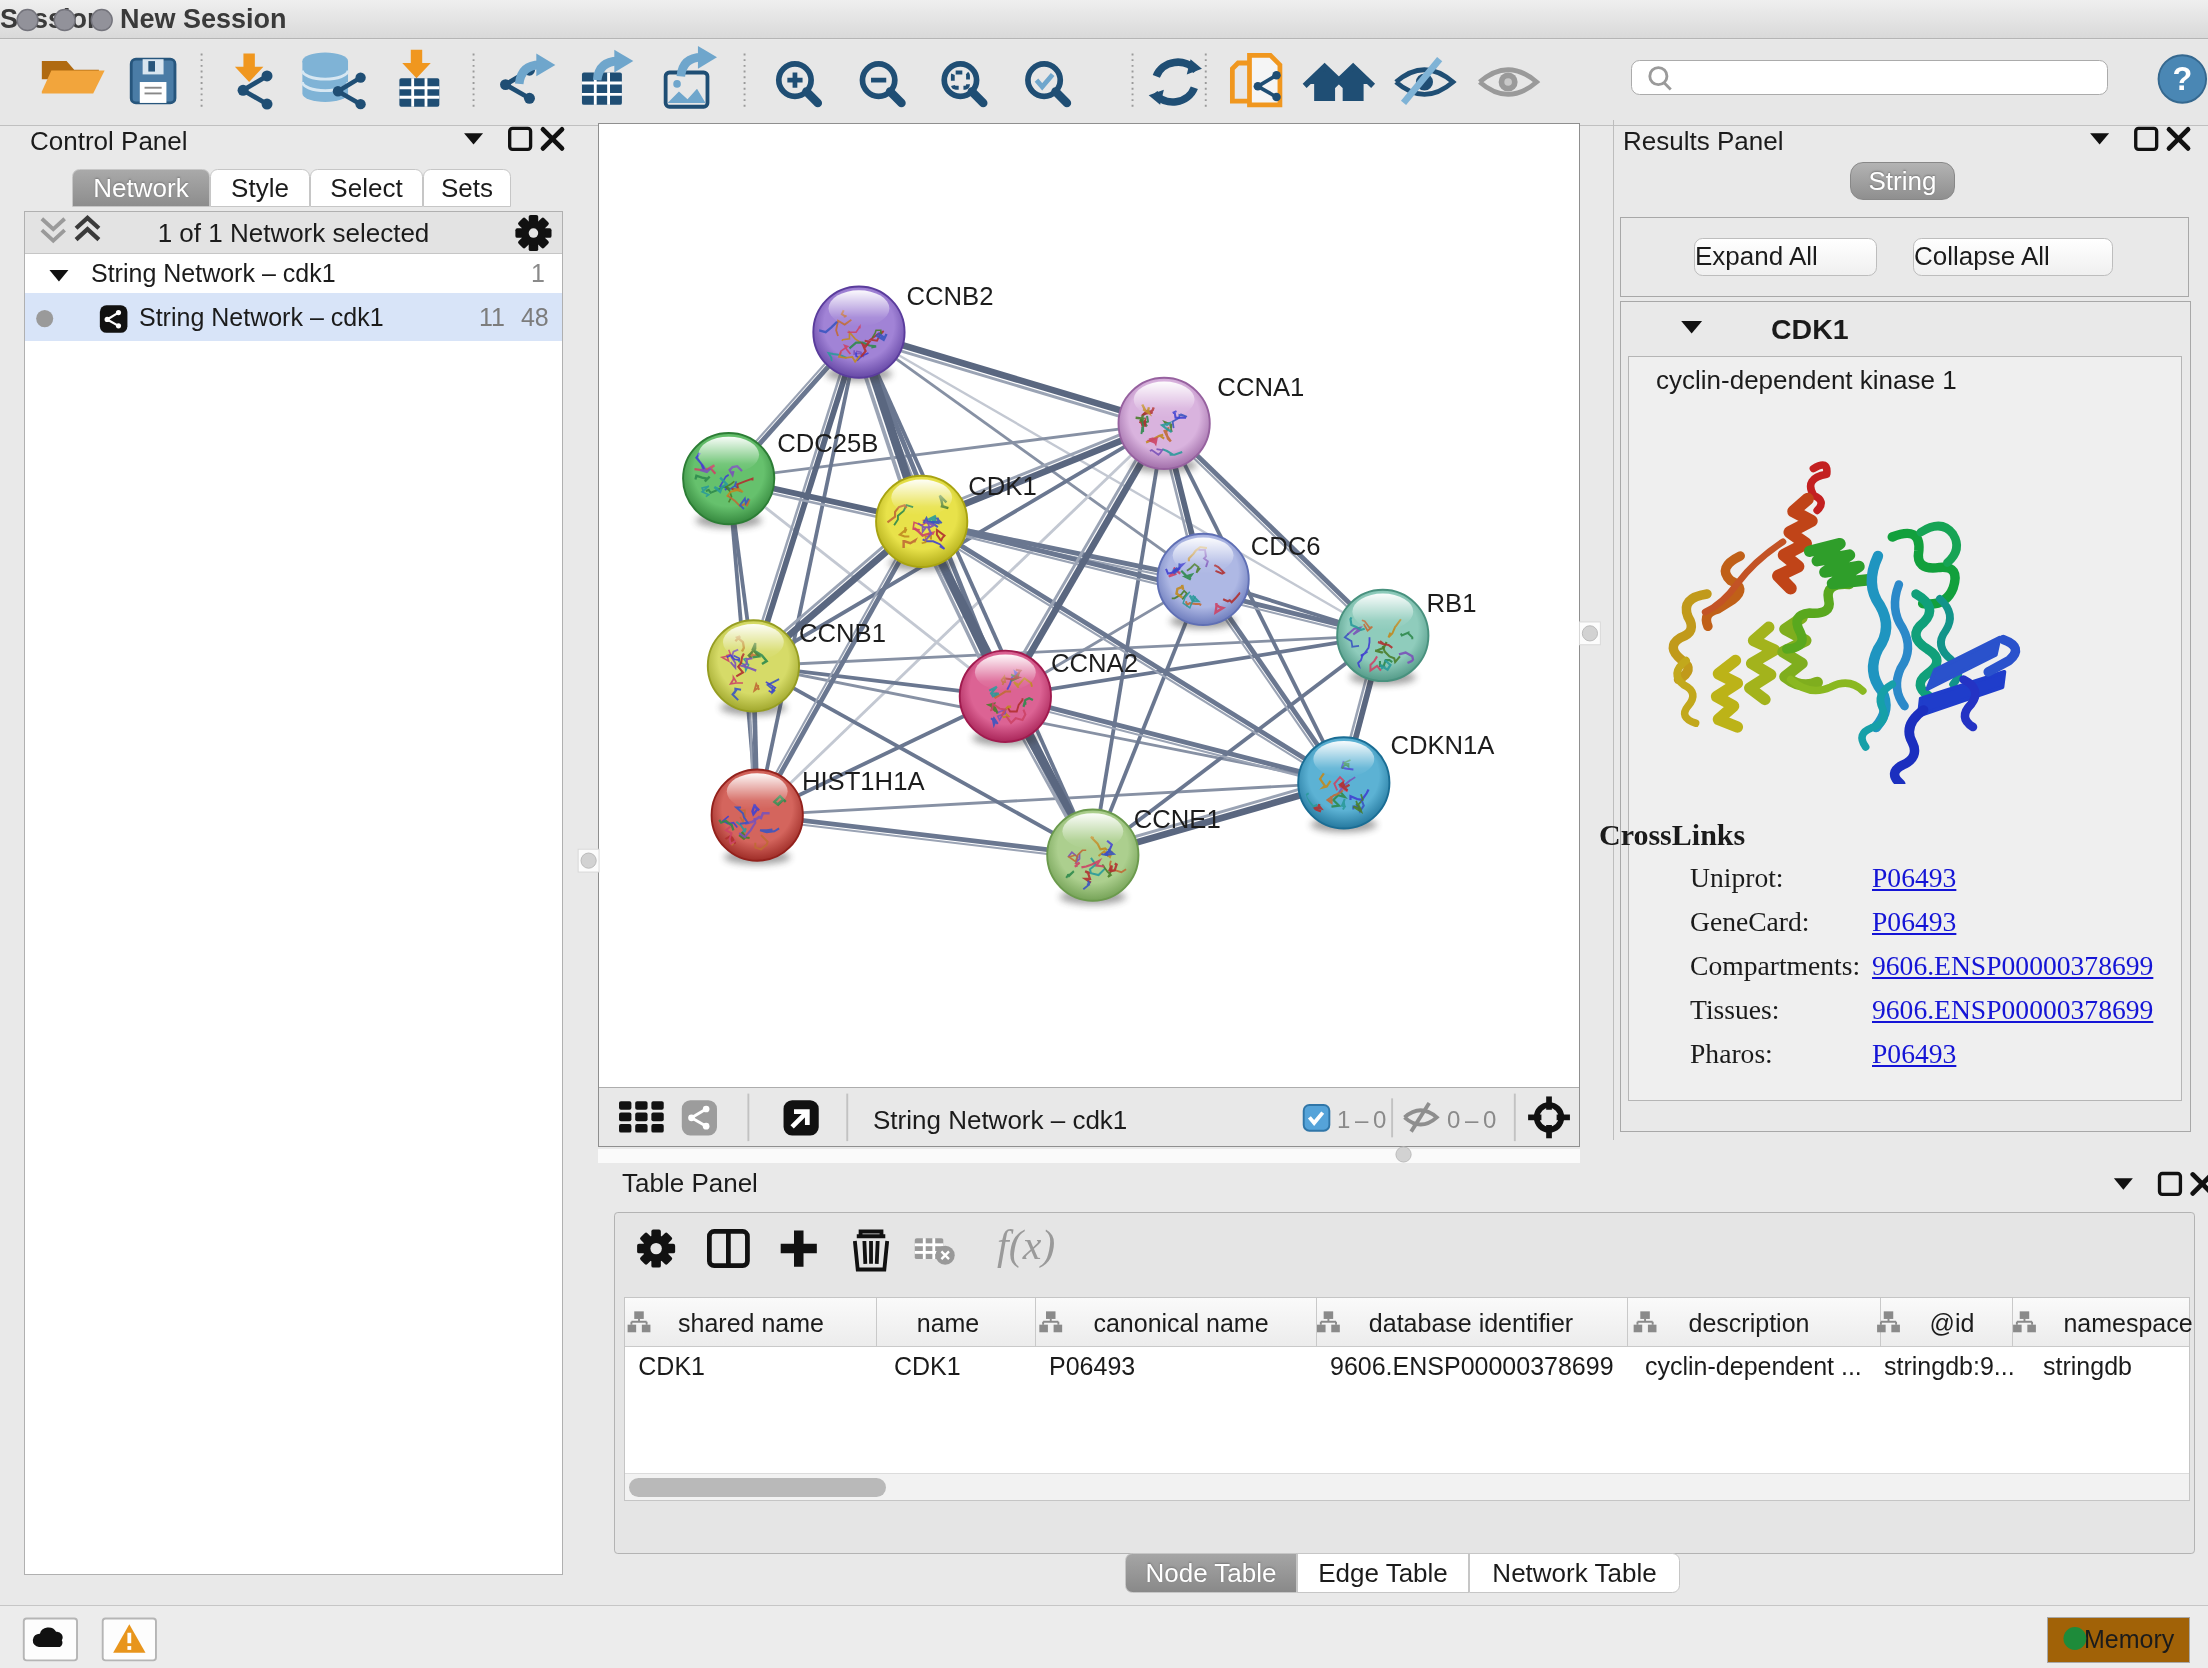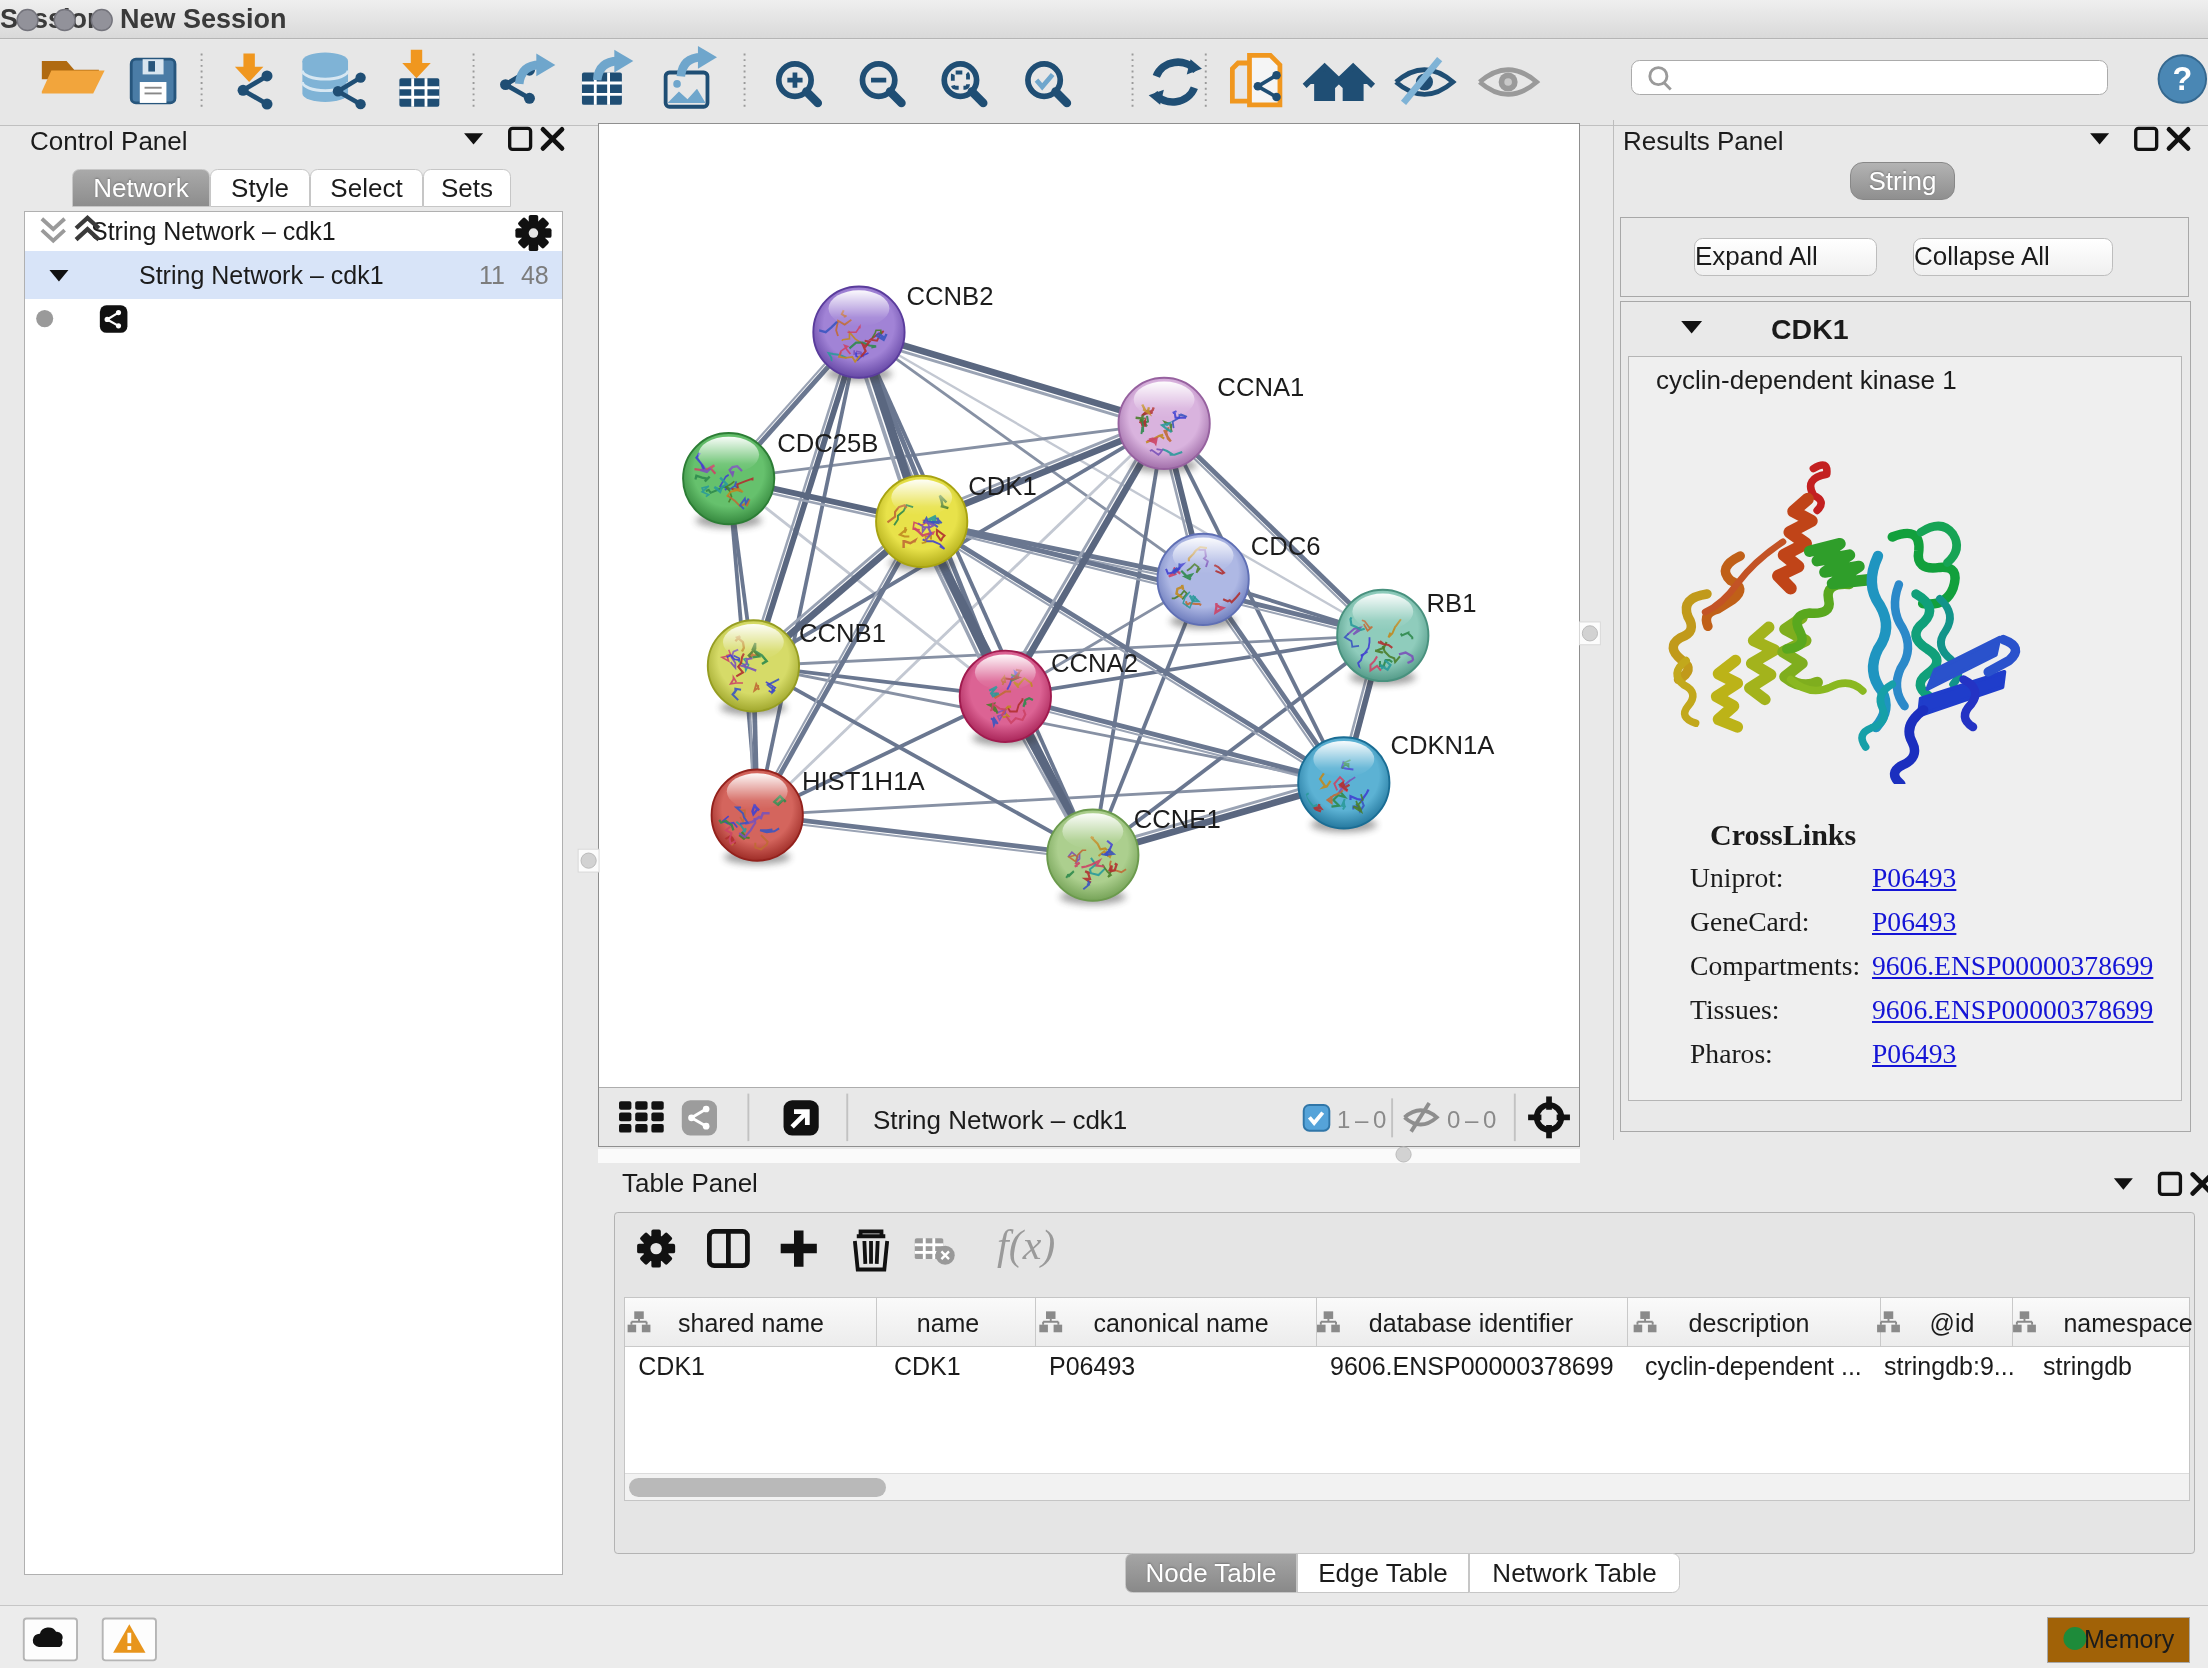--- a/index.html
+++ b/index.html
@@ -19,20 +19,21 @@
   </div>
 <div class="abs toolbar"></div>
 <div class="abs searchbox"></div>
 
 <div class="abs ptitle" style="left:30px;top:126px">Control Panel</div>
 <div class="abs tab tabsel" style="left:72px;width:138px">Network</div>
 <div class="abs tab" style="left:210px;width:100px">Style</div>
 <div class="abs tab" style="left:310px;width:113px">Select</div>
 <div class="abs tab" style="left:423px;width:88px">Sets</div>
 <div class="abs" style="left:24px;top:211px;width:539px;height:1364px;border:1.9px solid #b0b0b0;background:#fff">
+  <div style="height:42px;background:#e3e3e3;border-bottom:1.9px solid #c6c6c6;text-align:center;font-size:26px;line-height:42px">1 of 1 Network selected</div>
   <div style="height:39px;font-size:25px;line-height:39px;position:relative"><span style="margin-left:66px">String Network – cdk1</span><span style="position:absolute;right:17px;color:#8a8a8a">1</span></div>
   <div style="height:48px;font-size:25px;line-height:48px;background:#d8e4f8;position:relative"><span style="margin-left:114px">String Network – cdk1</span><span style="position:absolute;right:57px;color:#7c7c7c">11</span><span style="position:absolute;right:13.3px;color:#7c7c7c">48</span></div>
 </div>
 
 <div class="abs" style="left:598px;top:123px;width:982px;height:1024px;background:#fff;border:1.9px solid #8f8f8f">
   <div style="position:absolute;left:0;bottom:0;width:100%;height:59px;background:#e8e8e8;border-top:1.9px solid #adadad"></div>
 </div>
 <div class="abs" style="left:598px;top:1149px;width:982px;height:14.3px;background:#fafafa"></div>
 <div class="abs" style="left:873px;top:1105px;font-size:26px">String Network – cdk1</div>
 <div class="abs" style="left:1337px;top:1106px;font-size:24px;color:#8a8a8a;letter-spacing:-1px">1 – 0</div>
@@ -474,21 +475,21 @@
 <path d="M240,120 q-14,30 2,52 q14,24 -2,46 q-12,24 4,44 q10,20 -6,38" stroke="#1f95c0" stroke-width="11"></path>
 <path d="M262,150 q-10,26 4,46 q12,22 -2,42 q-10,22 4,40" stroke="#2b89c9" stroke-width="9"></path>
 <path d="M300,240 l68,-34 l-4,18 l-72,36 z" stroke="#2a52cc" stroke-width="4" fill="#2a52cc"></path>
 <path d="M285,270 l88,-28 l-2,16 l-88,30 z" stroke="#1f3dcb" stroke-width="4" fill="#1f3dcb"></path>
 <path d="M372,208 q22,8 6,22 l-22,12" stroke="#2a52cc" stroke-width="10"></path>
 <path d="M288,282 q-22,16 -12,34 q8,16 -10,24 q-16,8 -2,20" stroke="#1b2fbf" stroke-width="10"></path>
 <path d="M255,255 q-18,10 -10,26 q6,14 -12,20 q-16,6 -6,20" stroke="#16a0a8" stroke-width="8"></path>
 <path d="M330,250 q20,10 8,26 q-14,14 2,24" stroke="#2433c4" stroke-width="9"></path>
 </g>
 </svg>
-<div class="abs" style="left:1710px;top:818px;font-size:30px;font-weight:bold;font-family:'Liberation Serif',serif">CrossLinks</div>
+<div class="abs" style="left:1599px;top:818px;font-size:30px;font-weight:bold;font-family:'Liberation Serif',serif">CrossLinks</div>
 <div class="abs" style="left:1690px;top:856px;font-size:27.6px;font-family:'Liberation Serif',serif;line-height:44px">Uniprot:<br>GeneCard:<br>Compartments:<br>Tissues:<br>Pharos:</div>
 <div class="abs" style="left:1872px;top:856px;font-size:27.6px;font-family:'Liberation Serif',serif;line-height:44px"><a class="lnk">P06493</a><br><a class="lnk">P06493</a><br><a class="lnk">9606.ENSP00000378699</a><br><a class="lnk">9606.ENSP00000378699</a><br><a class="lnk">P06493</a></div>
 
 <div class="abs ptitle" style="left:622px;top:1168px">Table Panel</div>
 <div class="abs" style="left:614px;top:1212px;width:1581px;height:342px;background:#e5e5e5;border:1.9px solid #b3b3b3;border-radius:3.8px"></div>
 <div class="abs" style="left:997px;top:1221px;font-size:42px;font-style:italic;color:#9a9a9a;font-family:'Liberation Serif',serif">f(x)</div>
 <div class="abs" style="left:624px;top:1297px;width:1566px;height:204px;background:#fff;border:1px solid #c5c5c5">
   <div style="height:49px;background:linear-gradient(#fafafa,#ececec);border-bottom:1px solid #c9c9c9;position:relative;font-size:25px">
     <span style="position:absolute;left:126px;top:11.4px;transform:translateX(-50%)">shared name</span>
     <span style="position:absolute;left:323px;top:11.4px;transform:translateX(-50%)">name</span>

